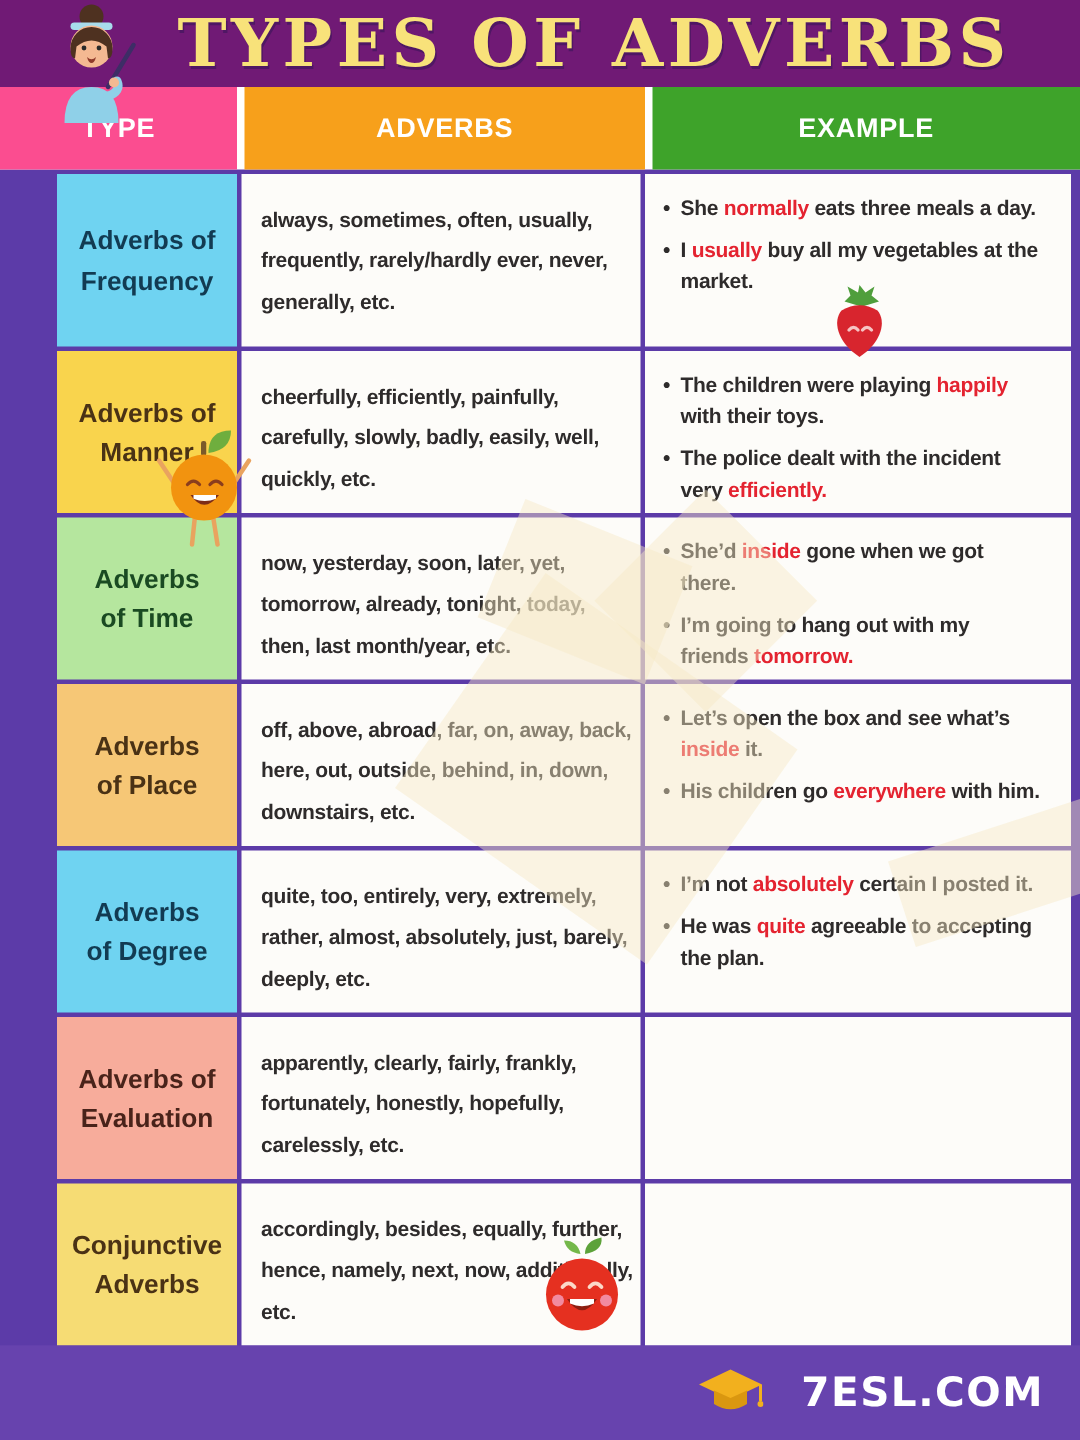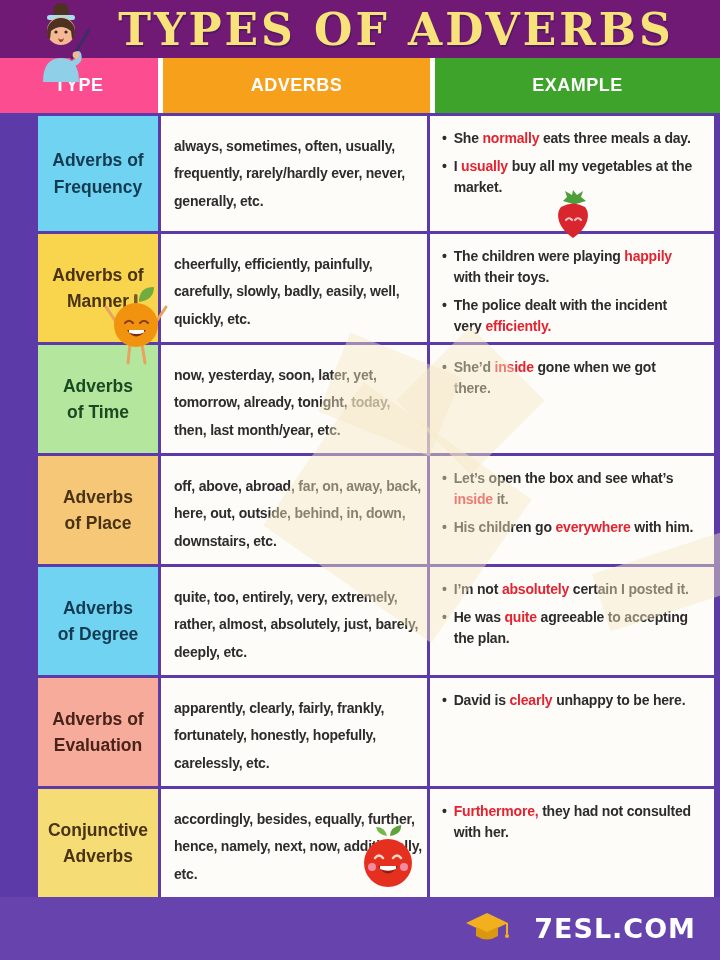--- a/index.html
+++ b/index.html
@@ -141,20 +141,23 @@
     <div class="row">
       <div class="cell type-cell" style="background: rgb(181, 230, 158); color: rgb(26, 74, 34);">
           <div>Adverbs</div>
           <div>of Time</div>
         </div>
       <div class="cell adverbs-cell"><span class="adv-text">now, yesterday, soon, later, yet, tomorrow, already, tonight, today, then, last month/year, etc.</span></div>
       <div class="cell example-cell">
           <div class="ex-item">
             <span><span>She’d </span><span class="red">inside</span><span> gone when we got there.</span></span>
           </div>
+          <div class="ex-item">
+            <span><span>I’m going to hang out with my friends </span><span class="red">tomorrow.</span></span>
+          </div>
         </div>
     </div>
 
     <div class="row">
       <div class="cell type-cell" style="background: rgb(246, 199, 118); color: rgb(74, 50, 21);">
           <div>Adverbs</div>
           <div>of Place</div>
         </div>
       <div class="cell adverbs-cell"><span class="adv-text">off, above, abroad, far, on, away, back, here, out, outside, behind, in, down, downstairs, etc.</span></div>
       <div class="cell example-cell">
@@ -183,36 +186,30 @@
         </div>
     </div>
 
     <div class="row">
       <div class="cell type-cell" style="background: rgb(247, 172, 155); color: rgb(73, 35, 26);">
           <div>Adverbs of</div>
           <div>Evaluation</div>
         </div>
       <div class="cell adverbs-cell"><span class="adv-text">apparently, clearly, fairly, frankly, fortunately, honestly, hopefully, carelessly, etc.</span></div>
       <div class="cell example-cell">
-          <div class="ex-item">
-            <span><span>David is </span><span class="red">clearly</span><span> unhappy to be here.</span></span>
-          </div>
         </div>
     </div>
 
     <div class="row">
       <div class="cell type-cell" style="background: rgb(246, 220, 116); color: rgb(74, 50, 21);">
           <div>Conjunctive</div>
           <div>Adverbs</div>
         </div>
       <div class="cell adverbs-cell"><span class="adv-text">accordingly, besides, equally, further, hence, namely, next, now, additionally, etc.</span></div>
       <div class="cell example-cell">
-          <div class="ex-item">
-            <span><span class="red">Furthermore,</span><span> they had not consulted with her.</span></span>
-          </div>
         </div>
     </div>
   </div>
 
   <div class="wm wm1"></div>
   <div class="wm wm2"></div>
   <div class="wm wm3"></div>
   <div class="wm wm4"></div>
 
   <svg class="character strawberry" viewBox="0 0 46 50">

